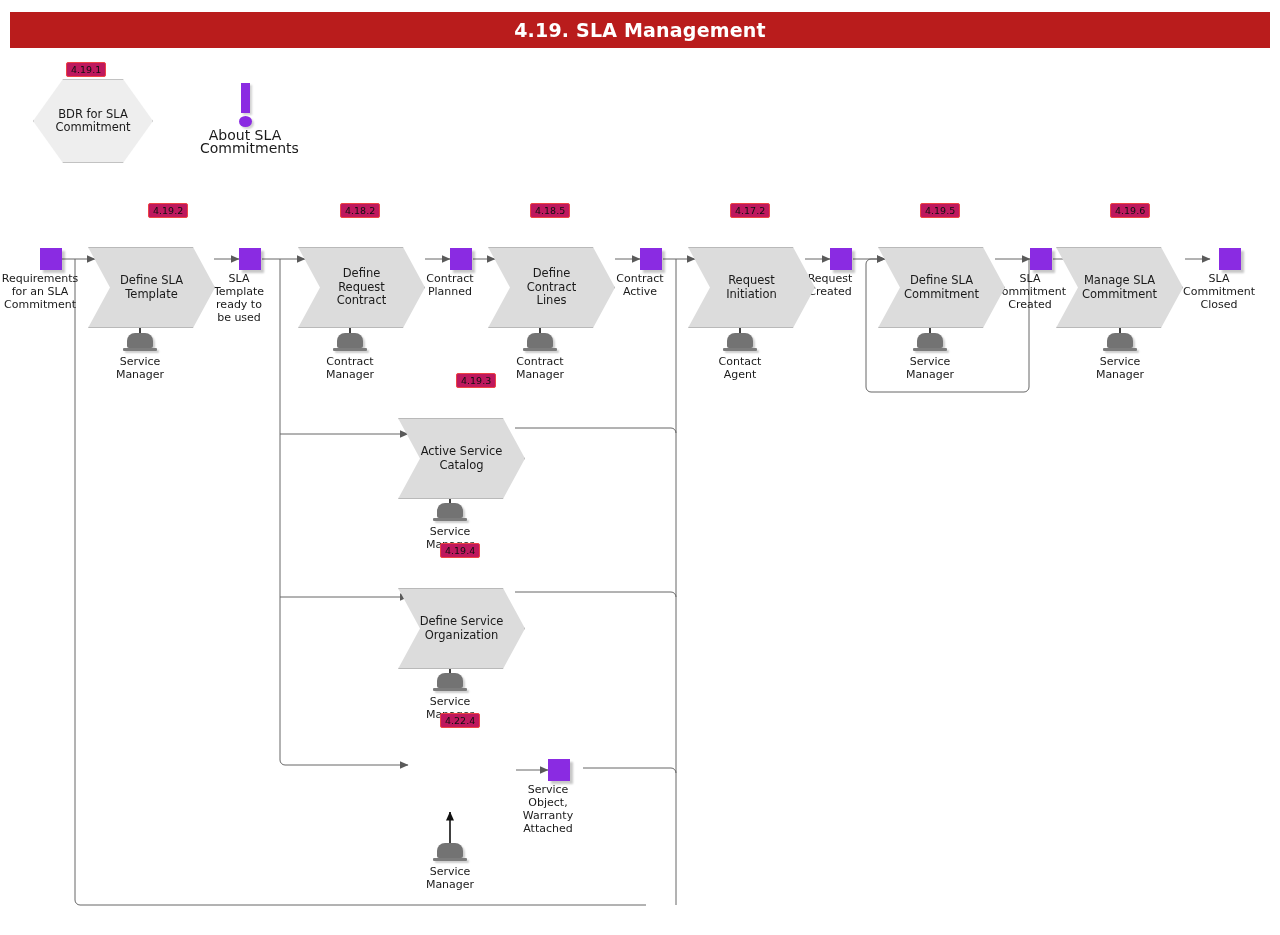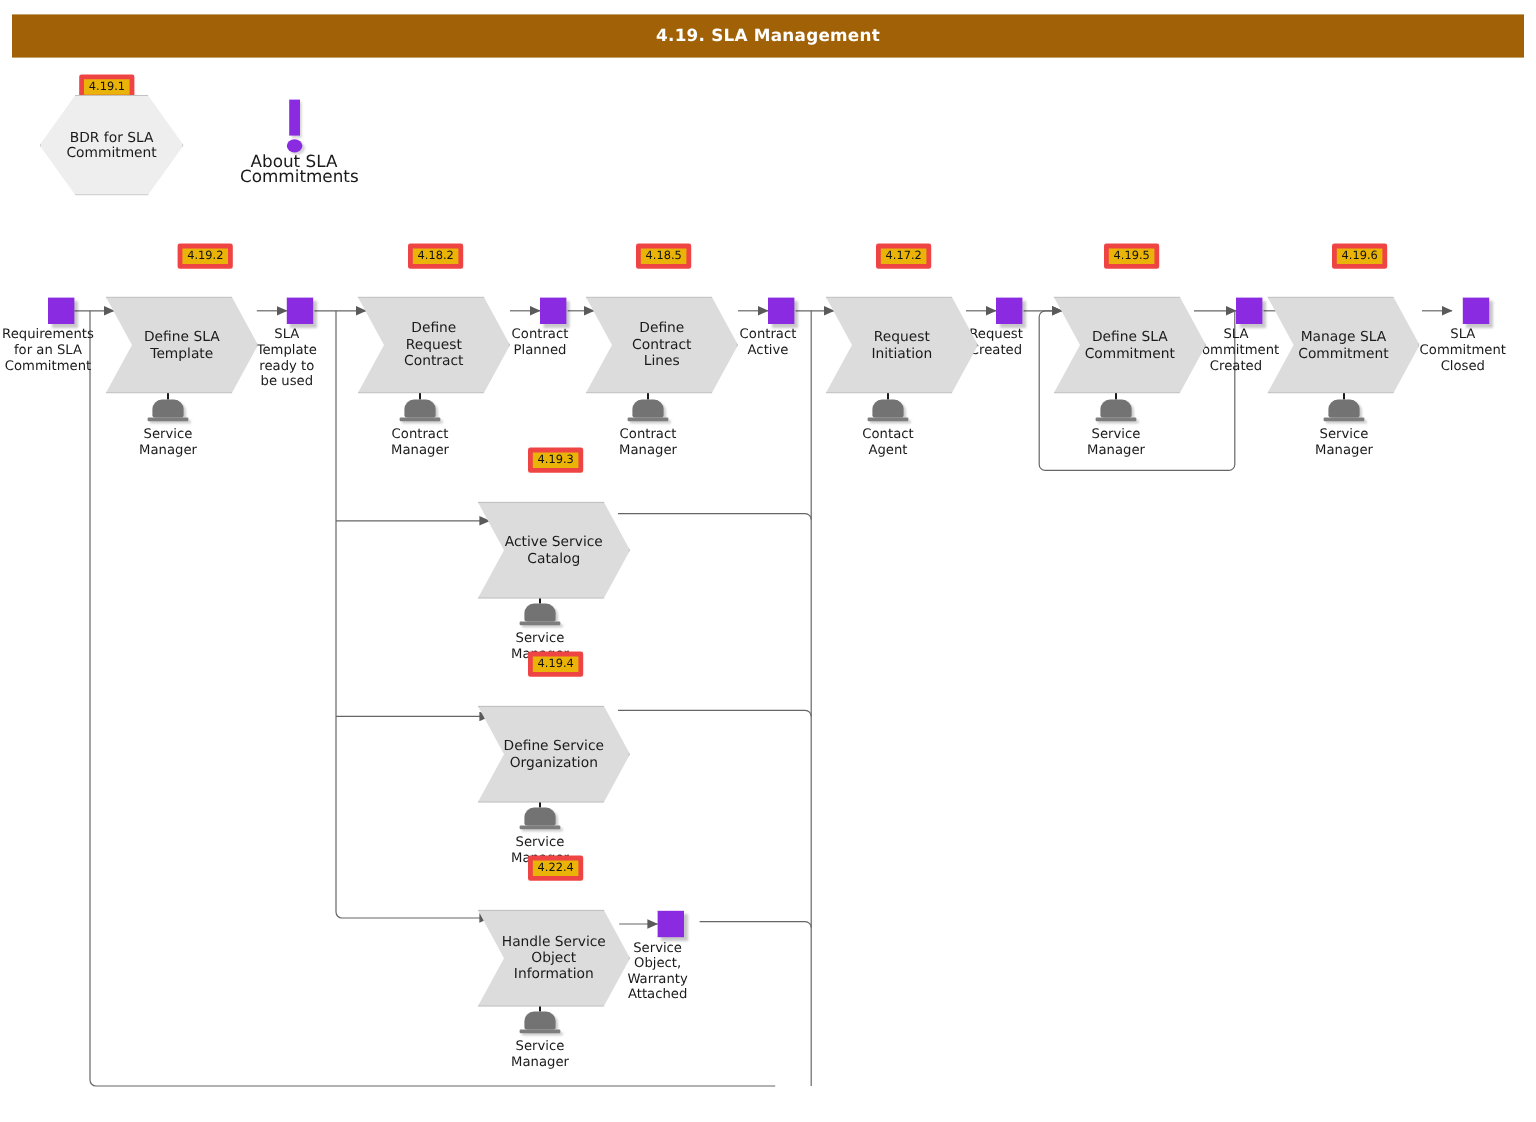--- a/index.html
+++ b/index.html
@@ -3,23 +3,23 @@
 <meta charset="utf-8">
 <title>4.19. SLA Management</title>
 <style>
   html,body{margin:0;padding:0;background:#ffffff;}
   body{font-family:"DejaVu Sans", sans-serif;}
   #canvas{position:relative;width:1280px;height:935px;overflow:hidden;background:#fff;}
 
   
   .titlebar{
     position:absolute;left:10px;top:12px;width:1260px;height:36px;
-    background:#a16207;color:#ffffff;
+    background:#b91c1c;color:#ffffff;
     font-family:"DejaVu Sans", sans-serif;
-    font-weight:bold;font-size:14px;
+    font-weight:bold;font-size:19px;
     display:flex;align-items:center;justify-content:center;
     letter-spacing:.2px;
   }
 
   
   #lines{position:absolute;left:0;top:0;width:1280px;height:935px;}
 
   
   .act{position:absolute;margin-top:28px;}
   .act .chev{
@@ -33,21 +33,21 @@
   }
   .act .lbl{
     position:absolute;left:0;top:0;width:100%;height:100%;
     display:flex;align-items:center;justify-content:center;text-align:center;
     font-size:11.5px;color:#1a1a1a;line-height:13.5px;padding:0 20px;box-sizing:border-box;
     white-space:pre-line;
   }
 
   
   .idtag{
-    position:absolute;background:#eab308;border:4px solid #ef4444;border-radius:2px;
+    position:absolute;background:#be185d;border:1px solid #ef4444;border-radius:2px;
     font-size:9.5px;color:#111;padding:1px 4px 1px 4px;line-height:11px;
     white-space:nowrap;
   }
 
   
   .evt{position:absolute;}
   .evt .sq{
     position:absolute;left:0;top:0;width:22px;height:22px;background:#8A2BE2;
     box-shadow:3px 3px 2px rgba(0,0,0,.22);
   }
@@ -305,21 +305,21 @@
   </div>
   <div class="role" style="left:1080px;top:333px;">
     <div class="hat">
         <div class="crown"></div>
         <div class="brim"></div>
       </div>
     <div class="rtxt">Service
 Manager</div>
   </div>
 
-  <div class="idtag" style="left:440px;top:373px;">4.19.3</div>
+  <div class="idtag" style="left:456px;top:373px;">4.19.3</div>
   <div class="act" style="left:398px;top:390px;width:127px;height:81px;">
     <div class="chev"></div>
     <div class="lbl">Active Service
 Catalog</div>
   </div>
   <div class="role" style="left:410px;top:503px;">
     <div class="hat">
         <div class="crown"></div>
         <div class="brim"></div>
       </div>
@@ -336,26 +336,20 @@
   <div class="role" style="left:410px;top:673px;">
     <div class="hat">
         <div class="crown"></div>
         <div class="brim"></div>
       </div>
     <div class="rtxt">Service
 Manager</div>
   </div>
 
   <div class="idtag" style="left:440px;top:713px;">4.22.4</div>
-  <div class="act" style="left:398px;top:730px;width:127px;height:81px;">
-    <div class="chev"></div>
-    <div class="lbl">Handle Service
-Object
-Information</div>
-  </div>
   <div class="role" style="left:410px;top:843px;">
     <div class="hat">
         <div class="crown"></div>
         <div class="brim"></div>
       </div>
     <div class="rtxt">Service
 Manager</div>
   </div>
 
 </div>

